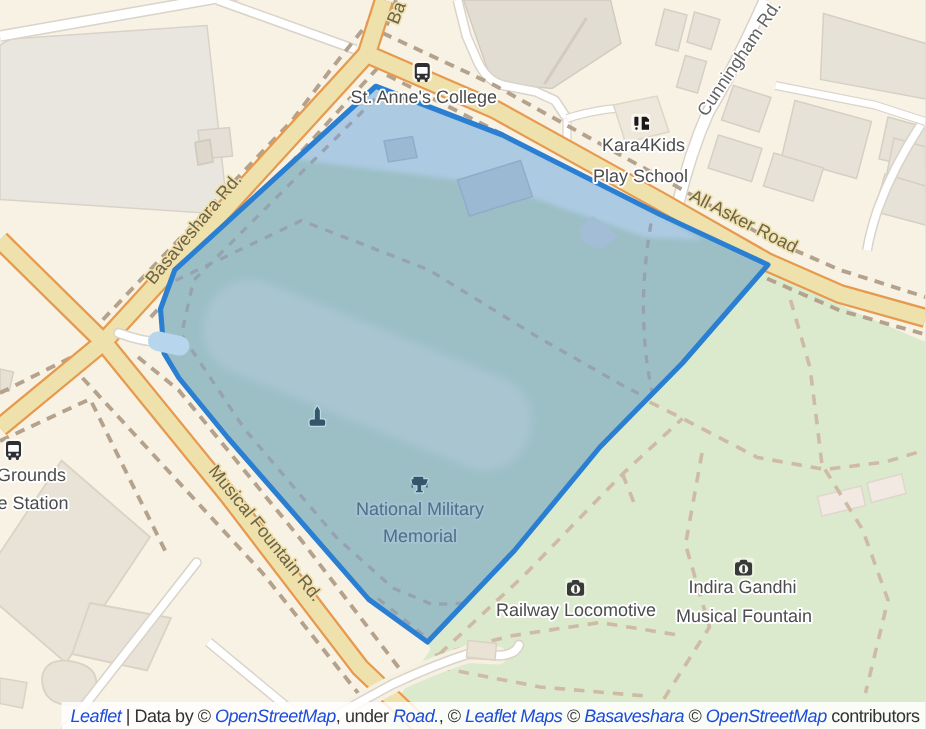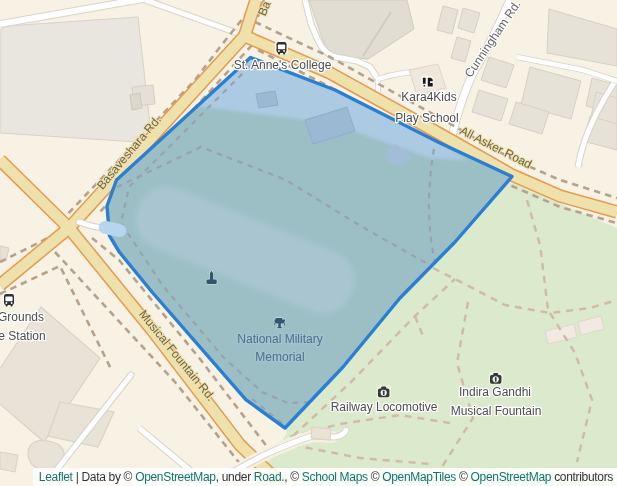--- a/index.html
+++ b/index.html
@@ -4,21 +4,21 @@
 <style>
   html,body{margin:0;padding:0;}
   body{width:617px;height:486px;overflow:hidden;font-family:"Liberation Sans",sans-serif;}
   #map{position:relative;width:617px;height:486px;background:#f8f2e4;}
   svg{display:block;}
   .poi{font:12px "Liberation Sans",sans-serif;fill:#4d4d4d;text-anchor:middle;paint-order:stroke;stroke:#ffffff;stroke-width:2.6px;stroke-linejoin:round;}
   .poiblue{font:12px "Liberation Sans",sans-serif;fill:#4f7086;text-anchor:middle;paint-order:stroke;stroke:#a3c3d3;stroke-width:2.6px;stroke-linejoin:round;}
   .road{font:12px "Liberation Sans",sans-serif;fill:#6e6247;text-anchor:middle;paint-order:stroke;stroke:#eee1ac;stroke-width:2.2px;stroke-linejoin:round;}
   .wroad{font:12px "Liberation Sans",sans-serif;fill:#636363;text-anchor:middle;paint-order:stroke;stroke:#ffffff;stroke-width:2.2px;stroke-linejoin:round;}
   #attr{position:absolute;right:0;bottom:0;height:18px;background:rgba(255,255,255,0.85);font:12px "Liberation Sans",sans-serif;letter-spacing:-0.32px;color:#333;padding:0 4px 0 6px;line-height:18px;white-space:nowrap;}
-  #attr a{color:#0f766e;text-decoration:none;}
+  #attr a{color:#1d4ed8;text-decoration:none;font-style:italic;}
 </style>
 </head>
 <body>
 <div id="map">
 <svg width="617" height="486" viewBox="0 0 617 486">
   <defs>
     <filter id="soft" x="-20%" y="-20%" width="140%" height="140%">
           <feGaussianBlur stdDeviation="2.5"></feGaussianBlur>
         </filter>
     <filter id="soft1" x="-20%" y="-20%" width="140%" height="140%">
@@ -279,14 +279,14 @@
 
   <text class="road" transform="translate(268,10) rotate(-68)">Ba</text>
 
   <text class="road" transform="translate(174,358) rotate(51)">Musical Fountain Rd.</text>
 
   <text class="road" transform="translate(494,151) rotate(27)">All Asker Road</text>
 
   <text class="wroad" transform="translate(496,41) rotate(-56)">Cunningham Rd.</text>
 </svg>
 
-<div id="attr"><a>Leaflet</a> | Data by © <a>OpenStreetMap</a>, under <a>Road.</a>, © <a>School Maps</a> © <a>OpenMapTiles</a> © <a>OpenStreetMap</a> contributors</div>
+<div id="attr"><a>Leaflet</a> | Data by © <a>OpenStreetMap</a>, under <a>Road.</a>, © <a>Leaflet Maps</a> © <a>Basaveshara</a> © <a>OpenStreetMap</a> contributors</div>
 </div>
 
 </body></html>

